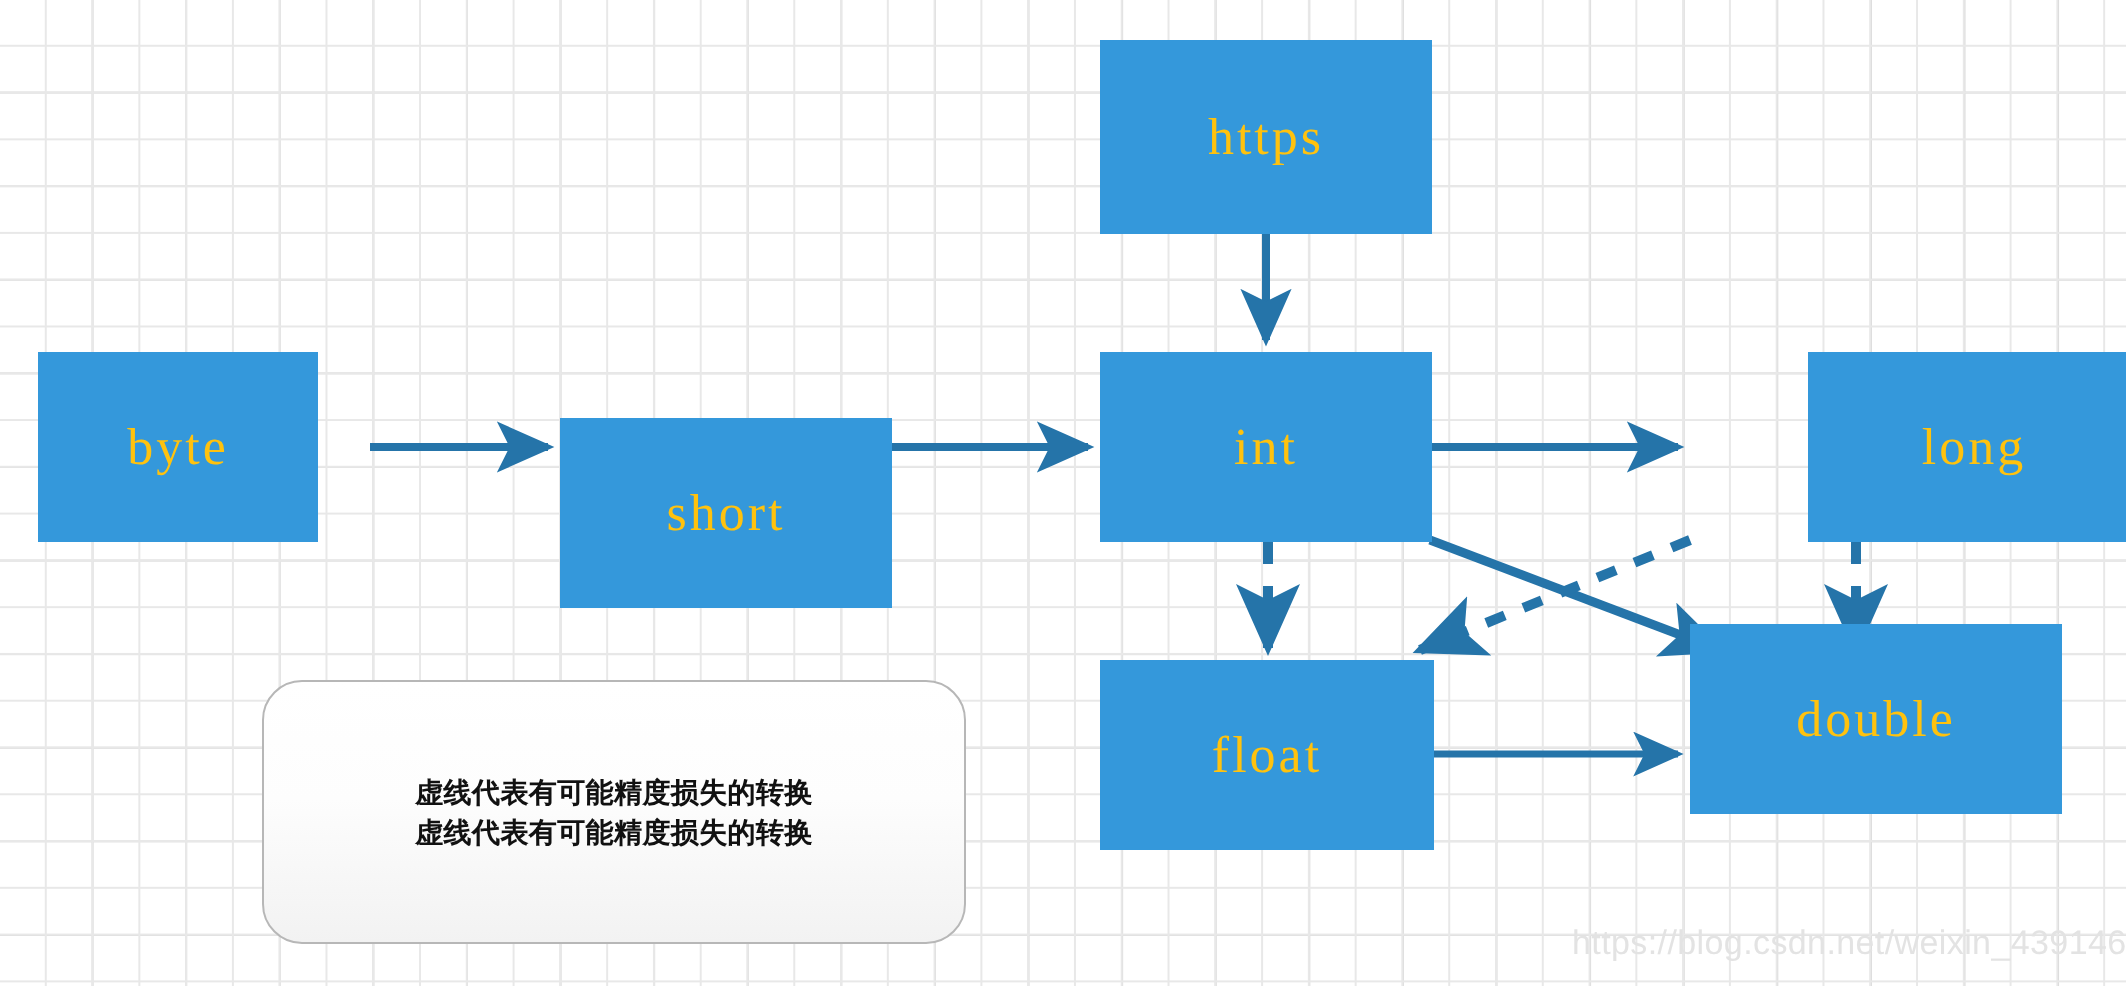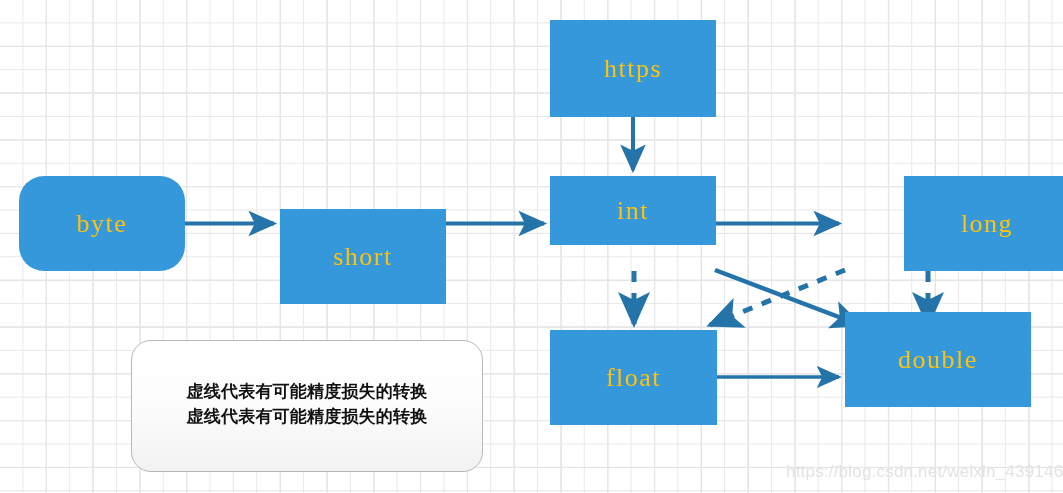--- a/index.html
+++ b/index.html
@@ -63,22 +63,22 @@
     border: 1px solid #b7b7b7;
     border-radius: 20px;
     background: linear-gradient(to bottom, #ffffff 0%, #fdfdfd 45%, #f2f2f2 100%);
     box-sizing: border-box;
     display: flex;
     flex-direction: column;
     align-items: center;
     justify-content: center;
   }
   .legend-line {
-    font-family: Liberation Mono, monospace;
-    font-size: 17px;
+    font-family: Liberation Sans, sans-serif;
+    font-size: 14px;
     font-weight: bold;
     color: #111111;
     line-height: 1.45;
     white-space: nowrap;
     letter-spacing: 0.2px;
   }
   .watermark {
     position: absolute;
     left: 786px;
     top: 462px;
@@ -113,33 +113,33 @@
 
     <line x1="928" y1="271" x2="928" y2="324" stroke="#2574a9" stroke-width="5" stroke-dasharray="11 11" marker-end="url(#arrowhead)"></line>
 
     <line x1="715" y1="270" x2="860" y2="325" stroke="#2574a9" stroke-width="4.5" marker-end="url(#arrowhead)"></line>
 
     <line x1="845" y1="270" x2="710" y2="325" stroke="#2574a9" stroke-width="5" stroke-dasharray="10 10" marker-end="url(#arrowhead)"></line>
 
     <line x1="717" y1="377" x2="839" y2="377" stroke="#2574a9" stroke-width="3.5" marker-end="url(#arrowhead)"></line>
   </svg>
 
-  <div class="type-box" style="left:19px; top:176px; width:166px; height:95px;border-radius:25px;">
+  <div class="type-box" style="left:19px; top:176px; width:140px; height:95px;">
     <span class="type-box-label">byte</span>
   </div>
 
   <div class="type-box" style="left:280px; top:176px; width:166px; height:95px;margin-top:33px;">
     <span class="type-box-label">short</span>
   </div>
 
   <div class="type-box" style="left:550px; top:20px; width:166px; height:97px;">
     <span class="type-box-label">https</span>
   </div>
 
-  <div class="type-box" style="left:550px; top:176px; width:166px; height:69px;">
+  <div class="type-box" style="left:550px; top:176px; width:166px; height:95px;">
     <span class="type-box-label">int</span>
   </div>
 
   <div class="type-box" style="left:884px; top:176px; width:166px; height:95px;margin-left:20px;">
     <span class="type-box-label">long</span>
   </div>
 
   <div class="type-box" style="left:550px; top:330px; width:167px; height:95px;">
     <span class="type-box-label">float</span>
   </div>

